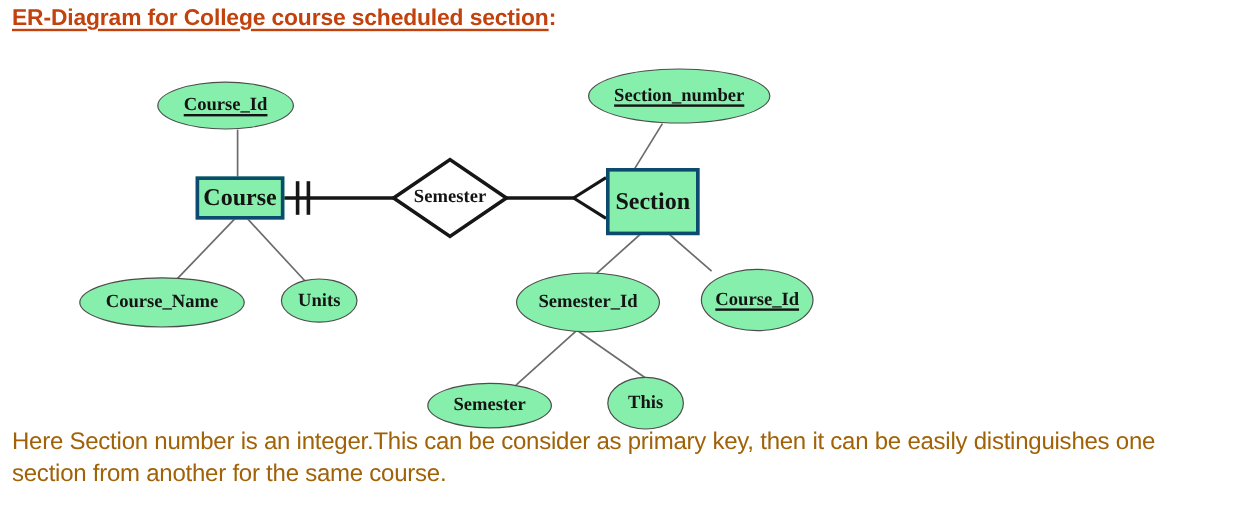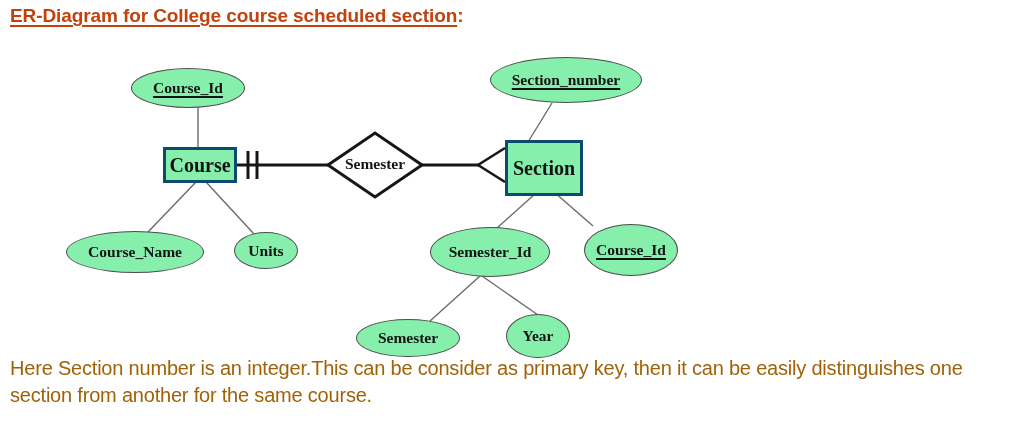--- a/index.html
+++ b/index.html
@@ -101,21 +101,21 @@
 
   <div class="node ellipse" style="left:584px;top:224px;width:94px;height:52px;">
     <span class="pk">Course_Id</span>
   </div>
 
   <div class="node ellipse" style="left:356px;top:319px;width:104px;height:38px;">
     <span>Semester</span>
   </div>
 
   <div class="node ellipse" style="left:506px;top:314px;width:64px;height:44px;">
-    <span>Year</span>
+    <span>This</span>
   </div>
 
   <div class="node entity" style="left:163px;top:147px;width:74px;height:36px;">
     <span>Course</span>
   </div>
 
   <div class="node entity" style="left:505px;top:140px;width:78px;height:56px;">
     <span>Section</span>
   </div>
 

